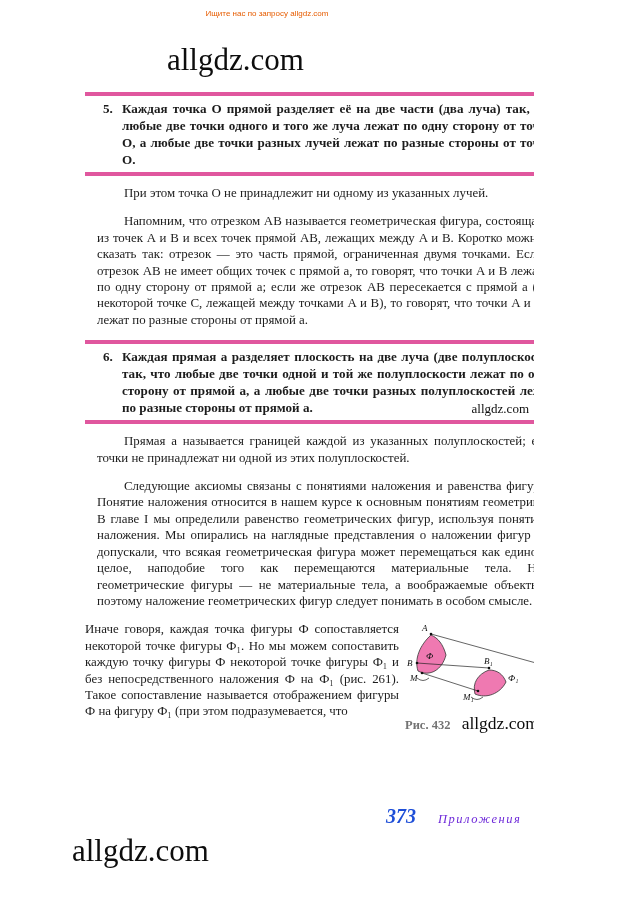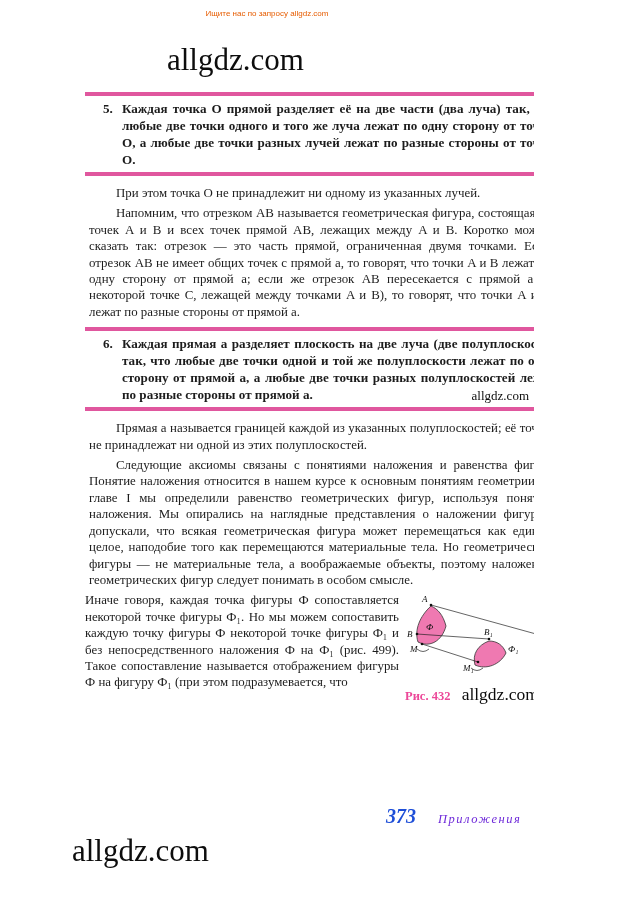--- a/index.html
+++ b/index.html
@@ -16,29 +16,29 @@
     position:absolute; top:92px; left:85px; width:470px;
     font-size:12.9px; line-height:16.4px; text-align:justify;
   }
   .bar { height:4px; background:#e0579e; }
   .axiom-body {
     position:relative; margin:4px 0 4px 37px;
     font-weight:bold; font-size:13.1px; line-height:17px;
   }
   .axiom-num { position:absolute; left:-19px; top:0; }
   .axiom-wm { position:absolute; right:26px; bottom:-1px; font-weight:normal; font-size:13px; color:#0d0d0d; }
-  p.body { margin:4px; text-indent:27px; }
+  p.body { margin:12px; text-indent:27px; }
   p.body.gap-top { margin-top:9px; }
   section.axiom { margin-top:7px; }
   section.axiom.first { margin-top:0; }
   .p5b { margin:0; }
   .fig { float:right; width:150px; margin:0 0 2px 6px; text-align:left; }
   .fig svg { display:block; }
   .fig-caption-row { margin-top:2px; white-space:nowrap; }
-  .fig-caption { color:#ec4899; font-weight:bold; font-size:12.5px; }
+  .fig-caption { color:#737373; font-weight:bold; font-size:12.5px; }
   .fig-wm { font-size:17.5px; color:#0d0d0d; margin-left:8px; font-weight:normal; }
   .page-number {
     position:absolute; left:386px; top:805px; color:#1d4ed8;
     font-weight:bold; font-style:italic; font-size:20px;
   }
   .section-label {
     position:absolute; left:438px; top:812px; color:#6d28d9;
     font-style:italic; font-size:12.5px; letter-spacing:1.5px;
   }
   .wm-bottom { position:absolute; left:72px; top:833px; font-size:31px; color:#0d0d0d; }
@@ -113,21 +113,21 @@
           <text x="134" y="41" class="fig-label">A₁</text>
           <text x="79" y="43" class="fig-label">B₁</text>
           <text x="58" y="79" class="fig-label">M₁</text>
           <text x="103" y="60" class="fig-label">Ф₁</text>
         </svg>
         <figcaption class="fig-caption-row">
           <span class="fig-caption">Рис. 432</span>
           <span class="fig-wm">allgdz.com</span>
         </figcaption>
       </figure>
-      <span>Иначе говоря, каждая точка фигуры Ф сопоставляется некоторой точке фигуры Ф₁. Но мы можем сопоставить каждую точку фигуры Ф некоторой точке фигуры Ф₁ и без непосредственного наложения Ф на Ф₁ (рис. 499). Такое сопоставление называется отображением фигуры Ф на фигуру Ф₁ (при этом подразумевается, что</span>
+      <span>Иначе говоря, каждая точка фигуры Ф сопоставляется некоторой точке фигуры Ф₁. Но мы можем сопоставить каждую точку фигуры Ф некоторой точке фигуры Ф₁ и без непосредственного наложения Ф на Ф₁ (рис. 261). Такое сопоставление называется отображением фигуры Ф на фигуру Ф₁ (при этом подразумевается, что</span>
     </div>
 
   </div>
 
   <div class="page-number">373</div>
   <div class="section-label">Приложения</div>
   <div class="wm-bottom">allgdz.com</div>
   <div class="footer-links">allgdz.com | аллгдз ком | аллгдз com</div>
 
 </div>

